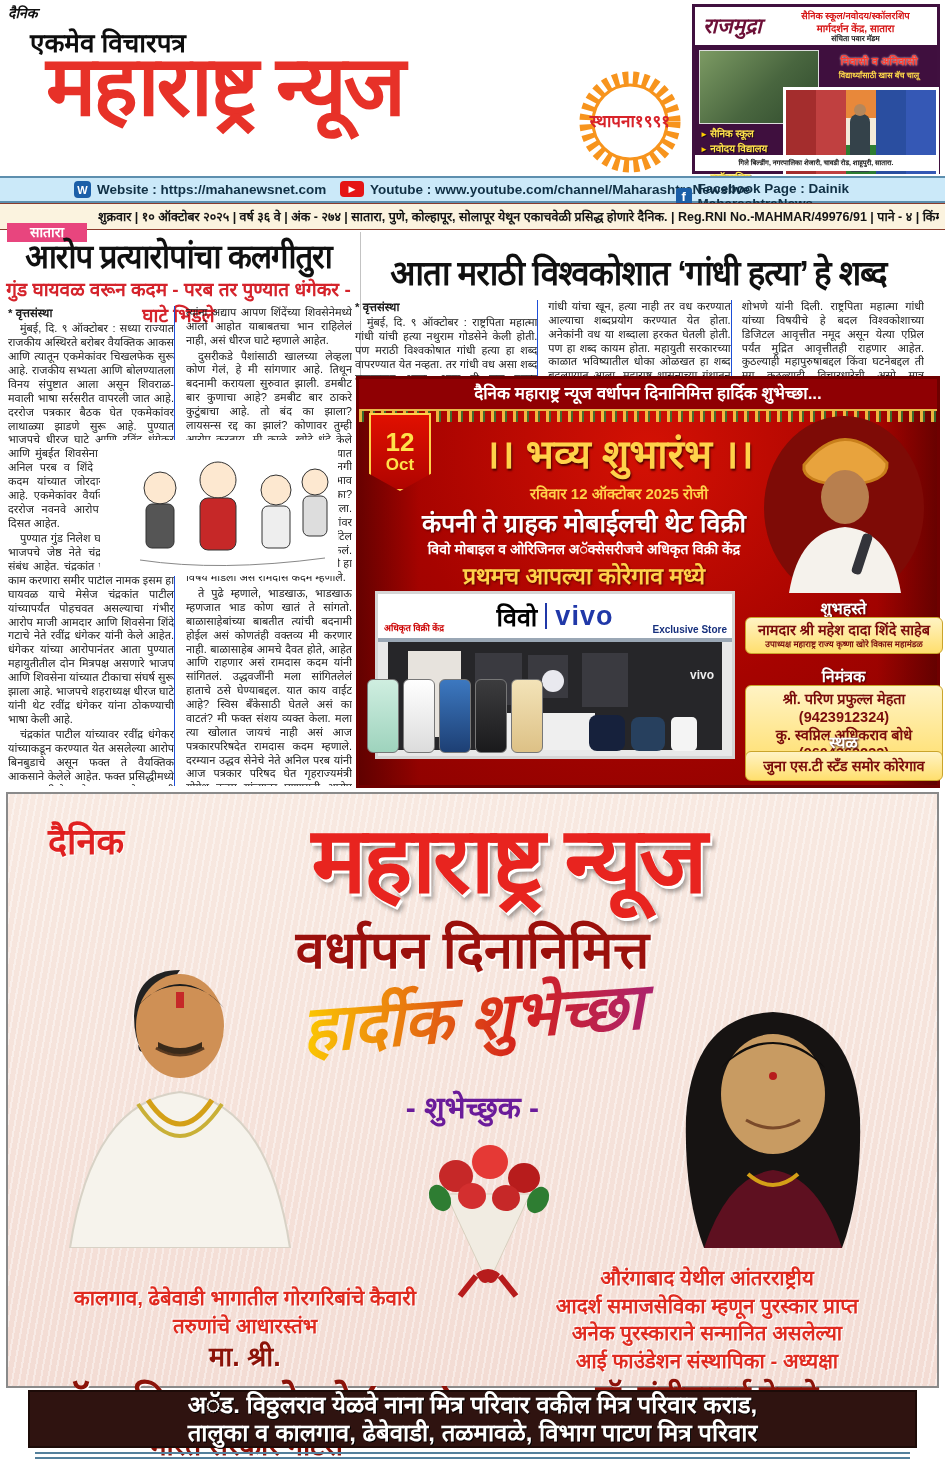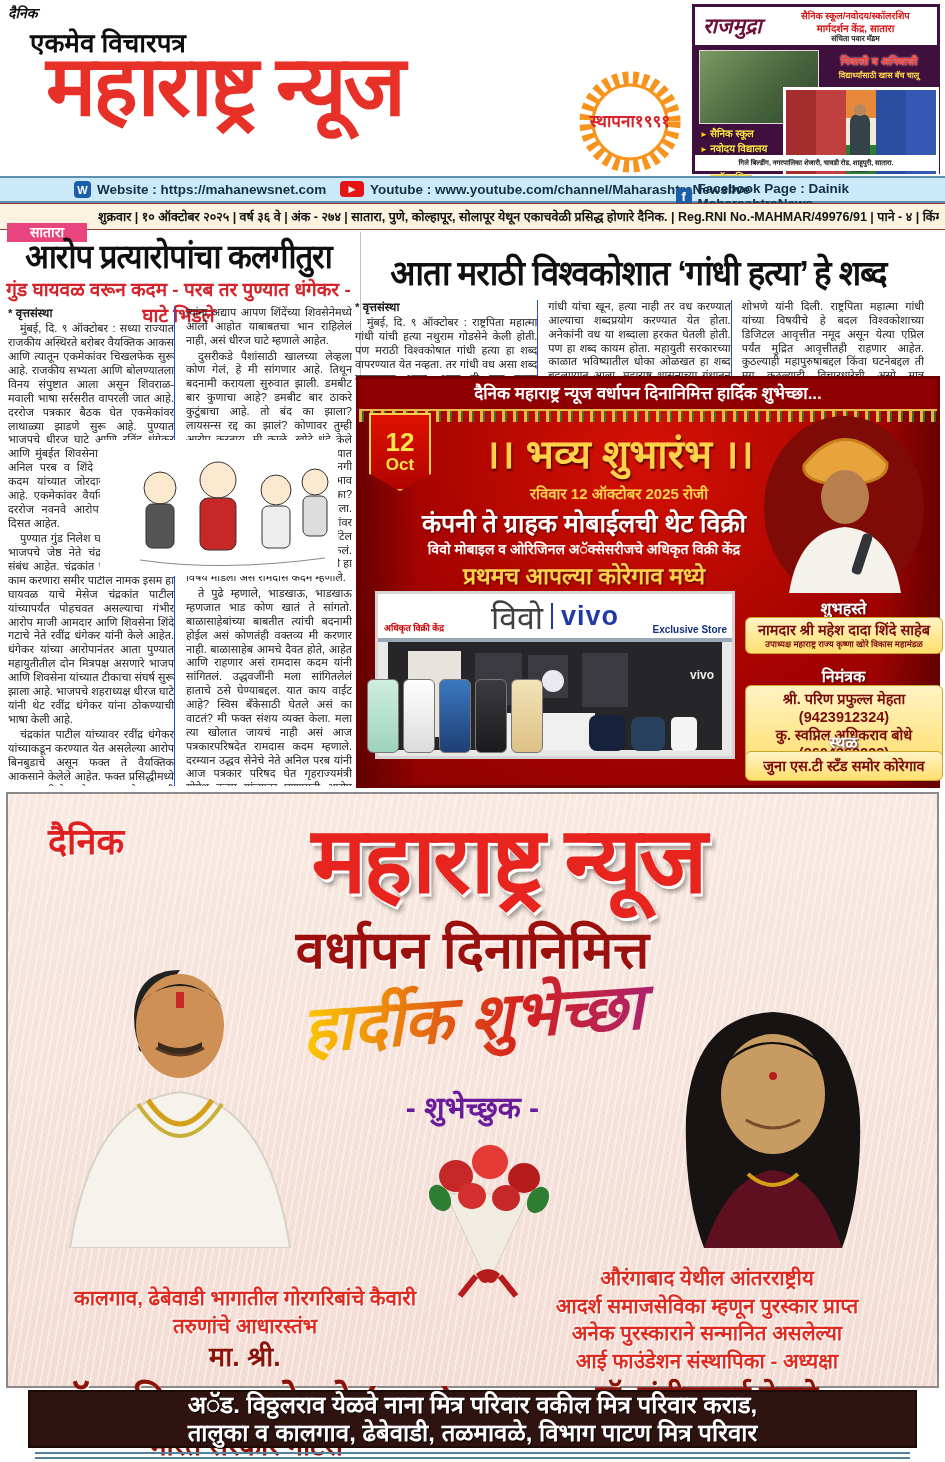--- a/index.html
+++ b/index.html
@@ -99,21 +99,21 @@
   .vivo-title{position:absolute;left:80px;top:46px;width:360px;text-align:center;font-size:40px;font-weight:900;color:#ffd24a;
               text-shadow:1px 2px 2px #4d0000;}
   .vivo-dateline{position:absolute;left:80px;top:104px;width:360px;text-align:center;font-size:15px;font-weight:900;color:#ffd24a;}
   .vivo-l1{position:absolute;left:10px;top:126px;width:430px;text-align:center;font-size:25px;font-weight:900;color:#fff;text-shadow:1px 1px 2px #500;}
   .vivo-l2{position:absolute;left:10px;top:160px;width:430px;text-align:center;font-size:14px;font-weight:bold;color:#fff;}
   .vivo-l3{position:absolute;left:10px;top:180px;width:430px;text-align:center;font-size:23px;font-weight:900;color:#ffd24a;text-shadow:1px 1px 2px #500;}
   .store{position:absolute;left:16px;top:212px;width:360px;height:168px;background:#e8e8e8;border:3px solid #d5d5d5;box-sizing:border-box;}
   .store-sign{position:absolute;left:0;top:0;right:0;height:44px;background:#fff;border-bottom:4px solid #9aa7b5;
               display:flex;align-items:center;justify-content:center;gap:8px;}
   .sign-small{position:absolute;left:6px;bottom:4px;font-size:9px;font-weight:900;color:#c00;}
-  .sign-dev{font-size:32px;font-weight:400;color:#404040;}
+  .sign-dev{font-size:25px;font-weight:700;color:#000000;}
   .sign-bar{width:2px;height:26px;background:#2038a8;}
   .sign-en{font-size:27px;font-weight:900;color:#2038a8;letter-spacing:1px;}
   .sign-ex{position:absolute;right:5px;bottom:3px;font-size:10px;font-weight:900;color:#17307d;}
   .store-in{position:absolute;left:10px;top:48px;right:10px;bottom:6px;background:#262629;overflow:hidden;}
   .panel{position:absolute;background:#3a3a40;}
   .vlogo{position:absolute;left:46%;top:26%;width:22px;height:22px;border-radius:50%;background:#e9e9ef;}
   .vtext{position:absolute;right:8px;top:24%;color:#eee;font-weight:bold;font-size:12px;}
   .counter{position:absolute;left:28%;bottom:0;width:34%;height:34%;background:#efefef;}
   .phones{position:absolute;left:8px;top:300px;display:flex;gap:4px;align-items:flex-end;}
   .ph{width:30px;height:72px;border-radius:6px;border:1px solid #777;}

